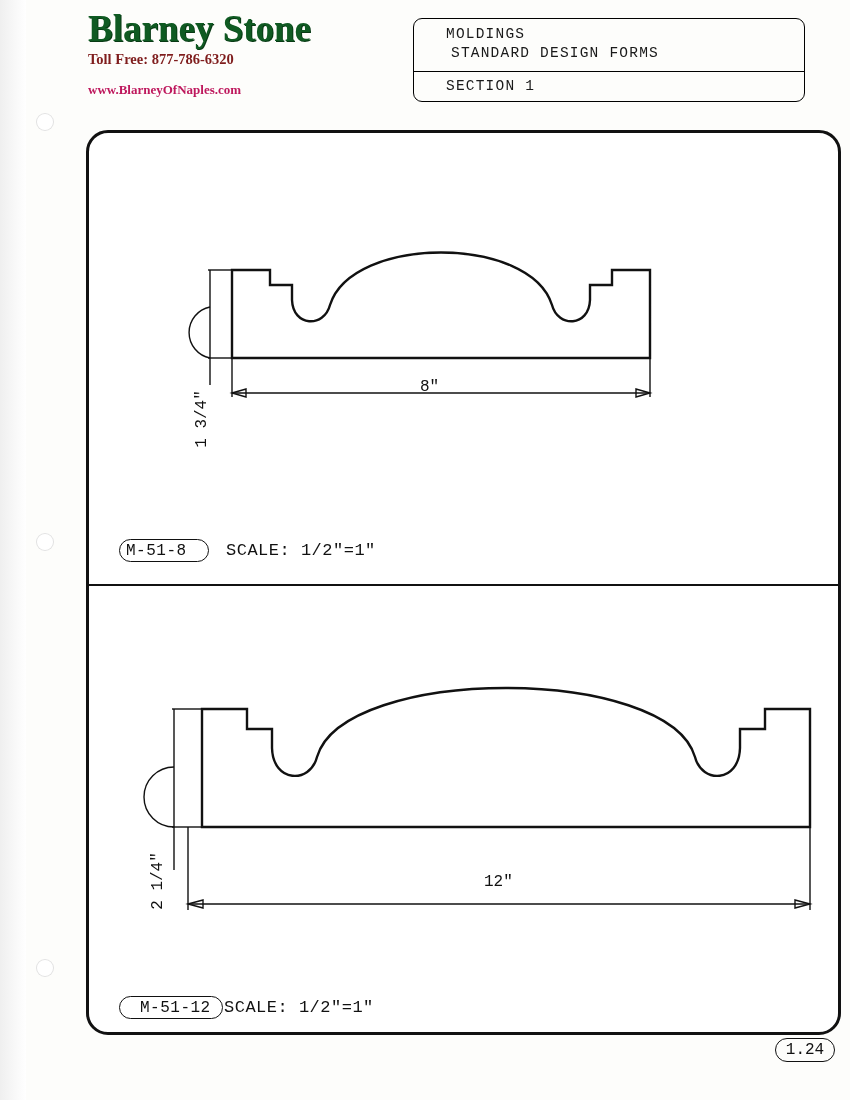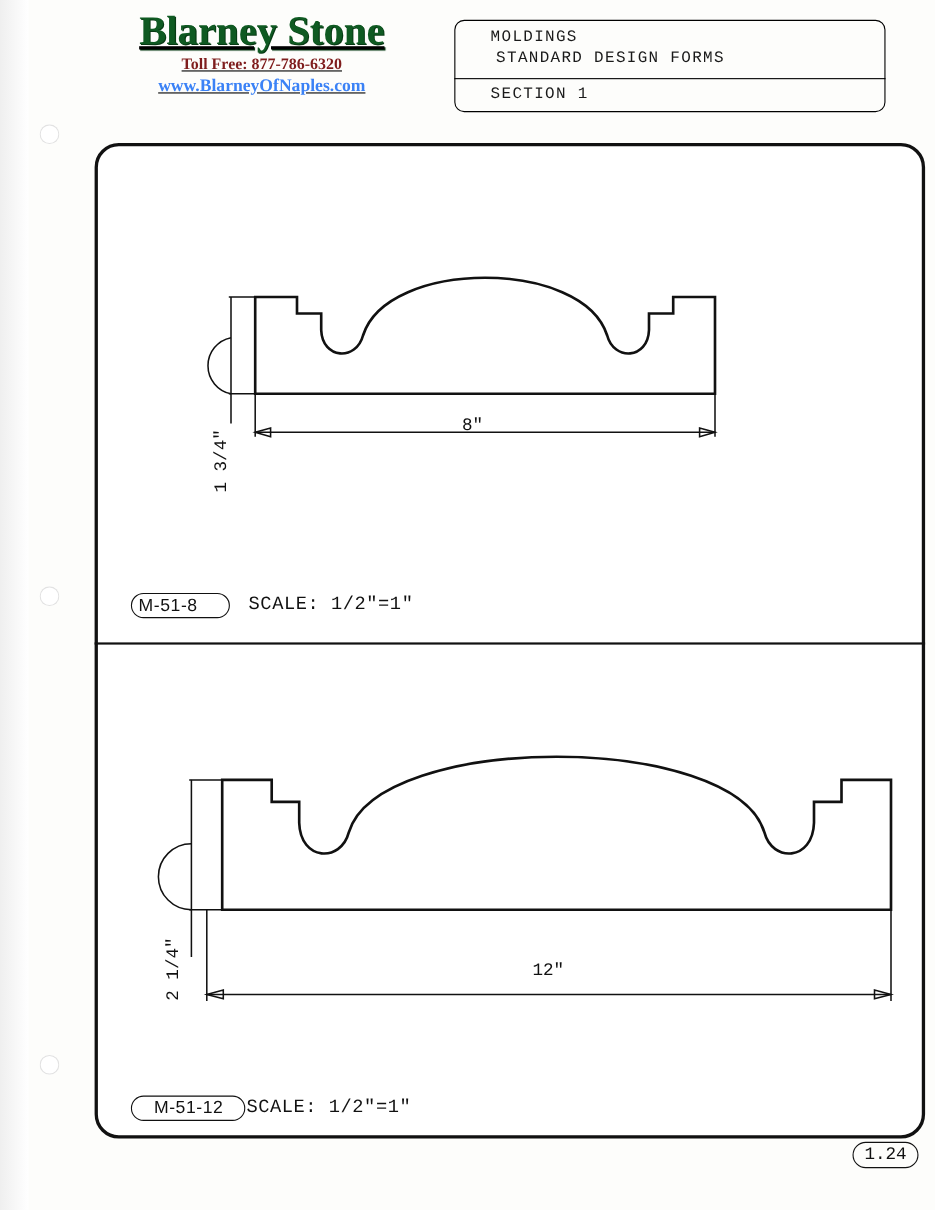--- a/index.html
+++ b/index.html
@@ -39,22 +39,20 @@
     width: 26px;
     background: linear-gradient(to right, #efefef, #ffffff);
   }
 
   
   .logo-block {
     position: absolute;
     left: 88px;
     top: 10px;
     width: 300px;
-    text-align: center;
-    text-decoration: underline;
   }
   .logo-title {
     font-family: "Liberation Serif", serif;
     font-weight: bold;
     font-size: 37px;
     letter-spacing: 0px;
     color: #0f5a22;
     text-shadow: 1px 1px 0 #083a14;
     line-height: 1.05;
   }
@@ -68,23 +66,23 @@
   .logo-toll {
     font-family: "Liberation Serif", serif;
     font-weight: bold;
     font-size: 14.5px;
     margin-top: 2px;
     color: #7f1d1d;
   }
   .logo-web {
     font-family: "Liberation Serif", serif;
     font-weight: bold;
-    font-size: 16px;
-    margin-top: 2px;
-    color: #3b82f6;
+    font-size: 13px;
+    margin-top: 14px;
+    color: #be185d;
   }
 
   .title-box {
     position: absolute;
     left: 413px;
     top: 18px;
     width: 392px;
     height: 84px;
   }
   .tb-outer {
@@ -136,21 +134,21 @@
   }
 
   
   svg { display: block; }
   .ln-thin { stroke: #111; fill: none; stroke-width: 1.4; }
   .prof { stroke: #111; fill: none; stroke-width: 2.4; stroke-linejoin: miter; }
 
   
   .tag {
     position: absolute;
-    font-family: Liberation Sans, sans-serif;
+    font-family: Liberation Mono, monospace;
     font-size: 16px;
     letter-spacing: 0.5px;
     color: #111;
     white-space: nowrap;
   }
   .tag-pill {
     position: absolute;
     border: 1.6px solid #111;
     border-radius: 14px;
     box-sizing: border-box;

